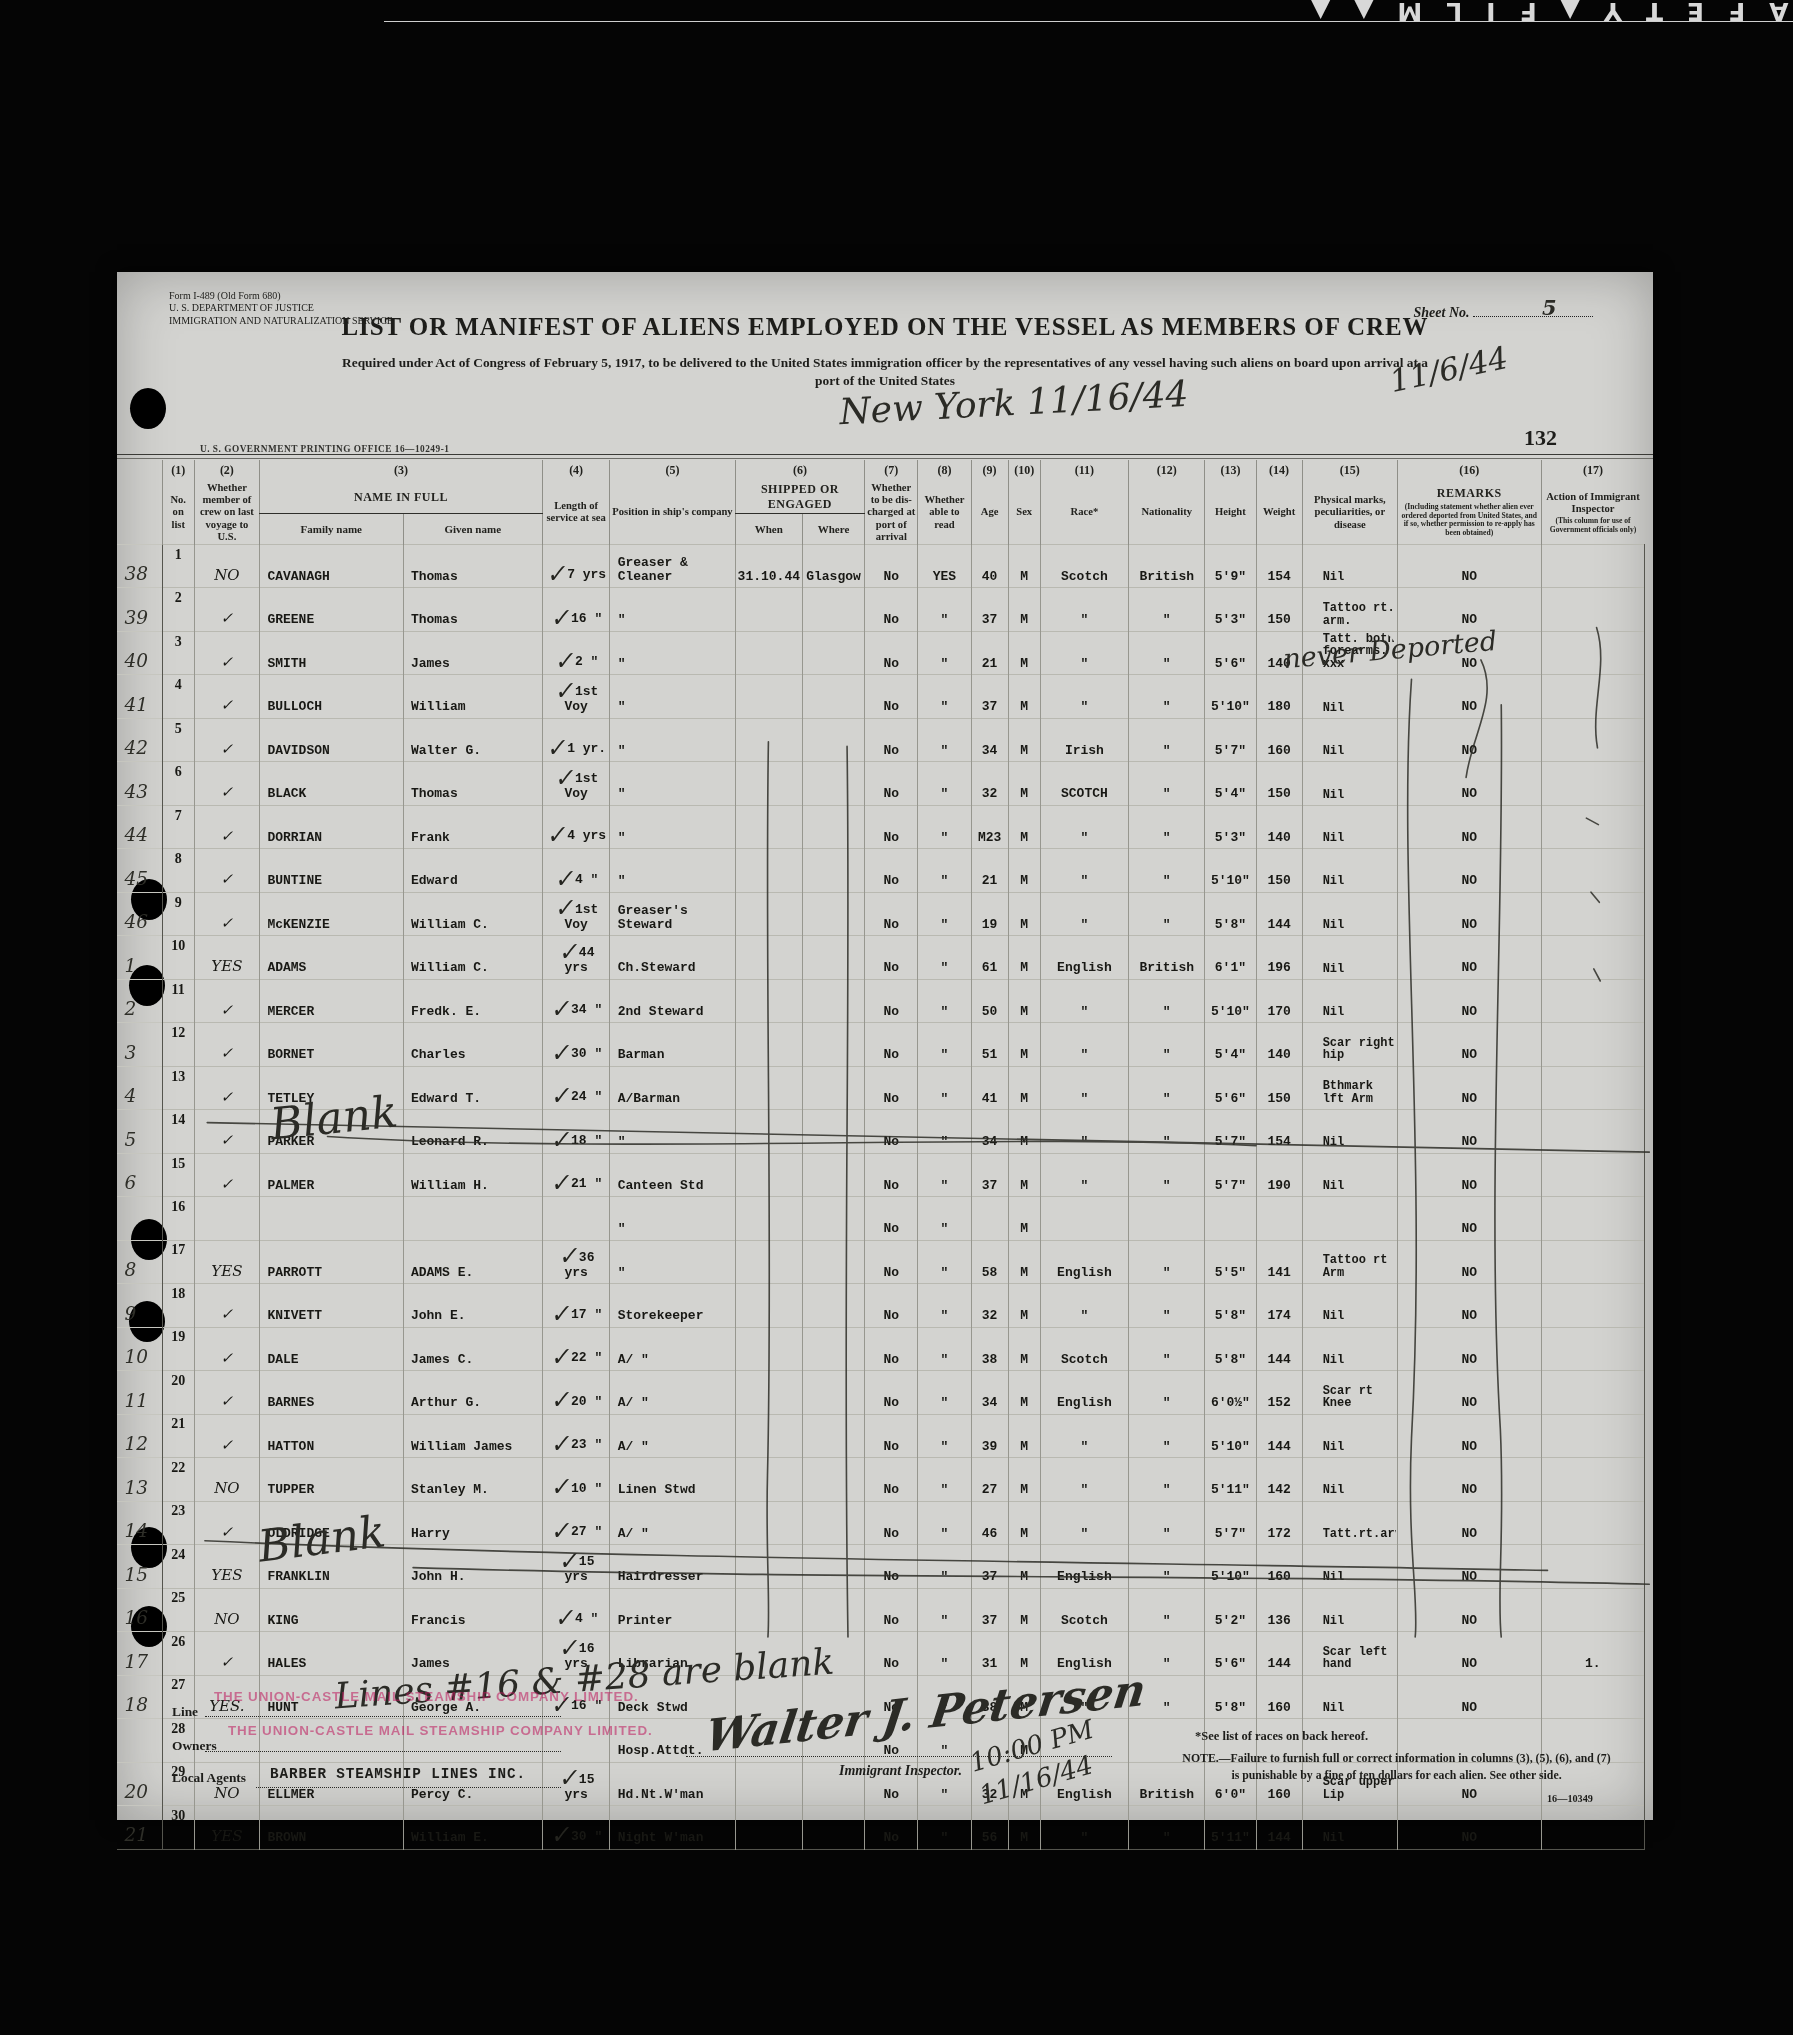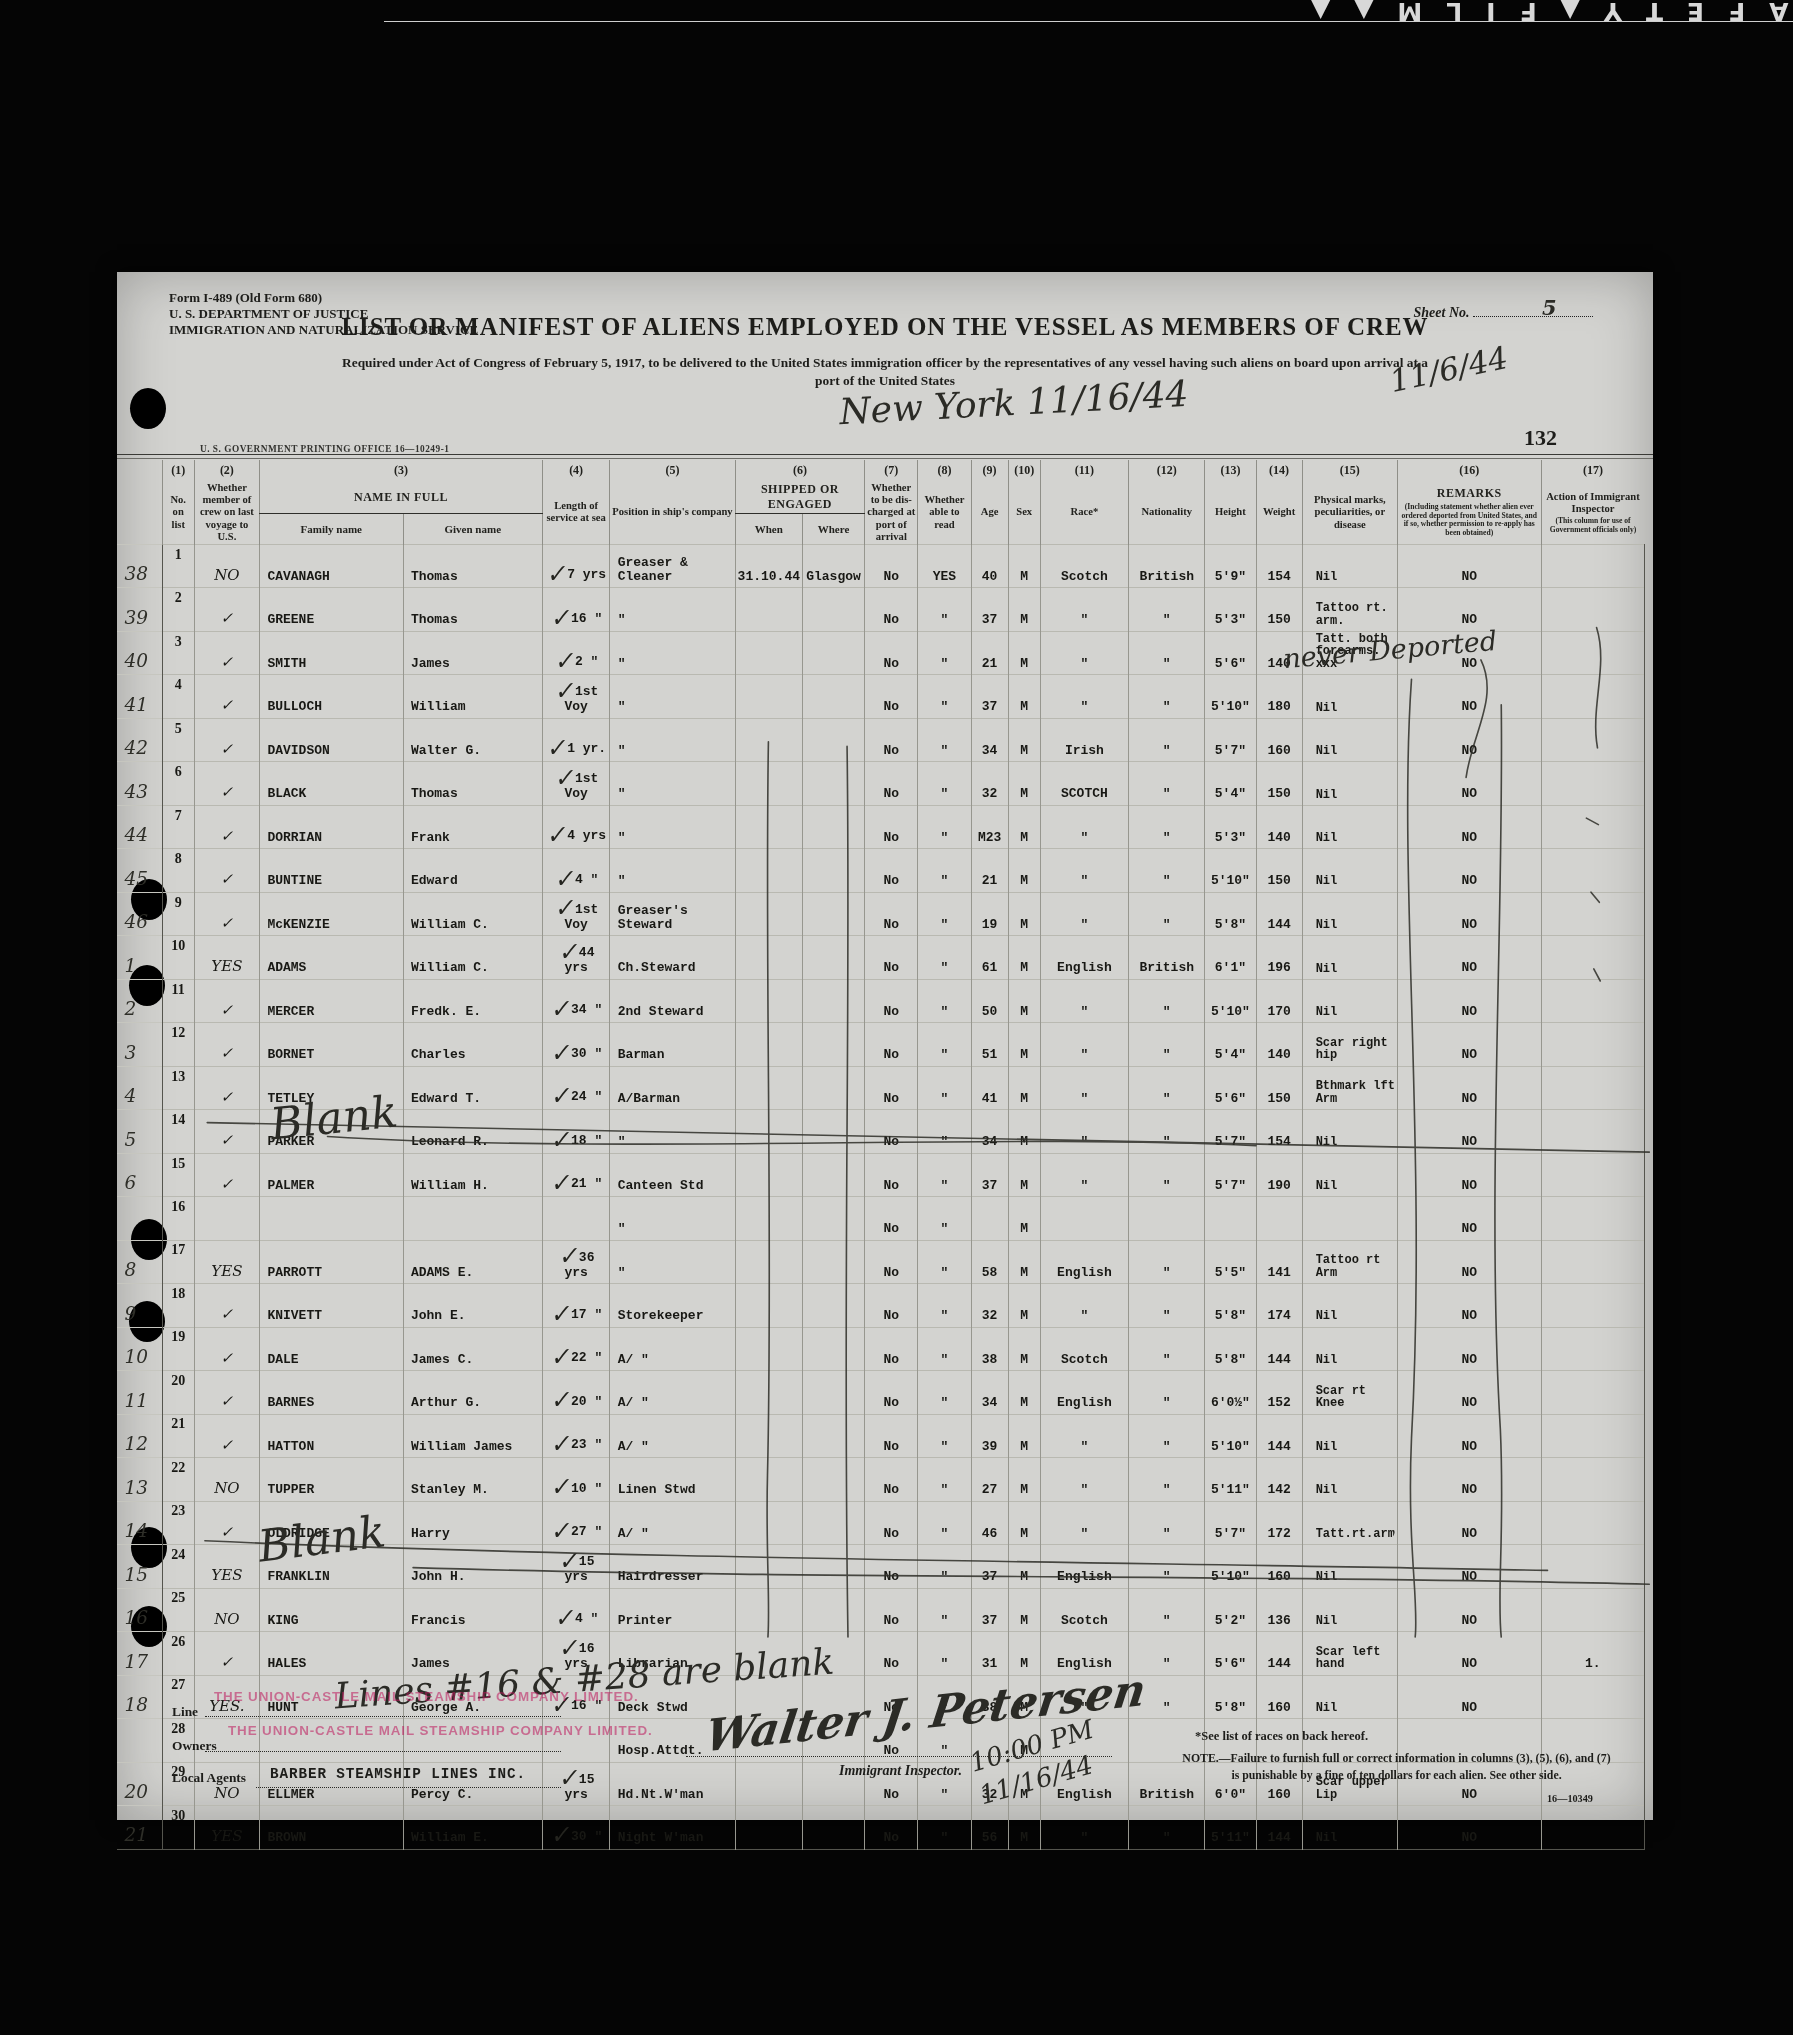--- a/index.html
+++ b/index.html
@@ -10,21 +10,21 @@
   .film-text{position:absolute;top:-2.8px;right:4.6px;transform:rotate(180deg);
              font-family:"DejaVu Sans", sans-serif;font-weight:bold;font-size:25px;
              color:#d8d8d8;letter-spacing:24px;white-space:nowrap;}
   
   .doc{position:absolute;left:117px;top:272px;width:1536px;height:1548px;
        background:#d3d3d0;box-shadow:inset 0 0 56px rgba(0,0,0,.25), 0 0 18.5px rgba(0,0,0,.8);
        color:#1d1d1a;}
   .hole{position:absolute;width:36px;height:41px;background:#000;border-radius:50%;}
   .hw{font-family:"DejaVu Serif", serif;font-style:italic;color:#2b2b26;}
   
-  .form-id{position:absolute;left:52px;top:17.6px;font-size:13px;font-weight:bold;line-height:1.25;}
+  .form-id{position:absolute;left:52px;top:17.6px;font-size:10px;font-weight:normal;line-height:1.25;}
   .sheet{position:absolute;right:60px;top:33px;font-size:14px;font-style:italic;font-weight:bold;}
   .sheet .dots{display:inline-block;width:120px;border-bottom:1.4px dotted #222;position:relative;}
   .sheet .val{position:absolute;left:69px;top:-21px;font-size:21px;}
   .title{position:absolute;left:0;top:41px;width:100%;text-align:center;
          font-size:25px;font-weight:bold;letter-spacing:0.9px;}
   .subtitle{position:absolute;left:74px;top:82px;width:1388px;text-align:center;
             font-size:13.4px;font-weight:bold;line-height:1.35;}
   .vessel-line{position:absolute;left:213px;top:137px;right:83px;font-size:15.7px;font-style:italic;font-weight:bold;
                display:flex;align-items:flex-end;white-space:nowrap;}
   .vessel-line .fill{border-bottom:1.4px dotted #222;text-align:center;font-style:normal;}
@@ -55,21 +55,21 @@
   thead .sub{display:block;font-size:7.6px;font-weight:bold;line-height:1.15;margin-top:1.9px;}
   tbody td{border-left:0.5px solid #97978f;height:36px;vertical-align:bottom;
            font-family:"Liberation Mono", monospace;font-weight:bold;font-size:13px;
            color:#181814;text-align:center;padding:0 1.9px 3.7px 1.9px;line-height:1.05;overflow:hidden;}
   tbody tr{border-top:0.5px solid #b9b9b1;}
   tbody td.cell-m{border-left:none;border-top:0.5px solid #c6c6bf;}
   tbody td.cell-n{border-left:0.9px solid #55554e;font-family:"Liberation Serif", serif;font-size:14px;
                   vertical-align:top;padding-top:2.8px;}
   tbody td.cell-act{border-right:0.9px solid #55554e;}
   tbody td.cell-fam,tbody td.cell-giv,tbody td.cell-pos{text-align:left;padding-left:7.4px;}
-  tbody td.cell-marks{font-size:12px;text-align:left;padding-left:13px;border-radius:21px;}
+  tbody td.cell-marks{font-size:12px;text-align:left;padding-left:20px;border-radius:21px;}
   tbody td.cell-m{font-family:"DejaVu Serif", serif;font-style:italic;font-weight:normal;
                   font-size:18.5px;text-align:left;padding-left:7.4px;color:#2e2e28;}
   tbody td.cell-mem{font-family:"DejaVu Serif", serif;font-style:italic;font-weight:normal;font-size:15px;}
   tbody td.cell-rem{font-size:13px;}
   .tick{display:inline-block;font-family:"DejaVu Serif", serif;font-style:italic;font-weight:normal;
         font-size:24px;transform:rotate(-6deg);position:relative;top:3.7px;margin-right:0.9px;color:#24241f;}
   table.manifest{border-bottom:0.9px solid #55554e;}
   
   .hw-nd{position:absolute;left:1166px;top:362px;font-size:27px;transform:rotate(-5deg);white-space:nowrap;}
   .hw-blank16{position:absolute;left:153px;top:820px;font-size:44px;transform:rotate(-6deg);}

